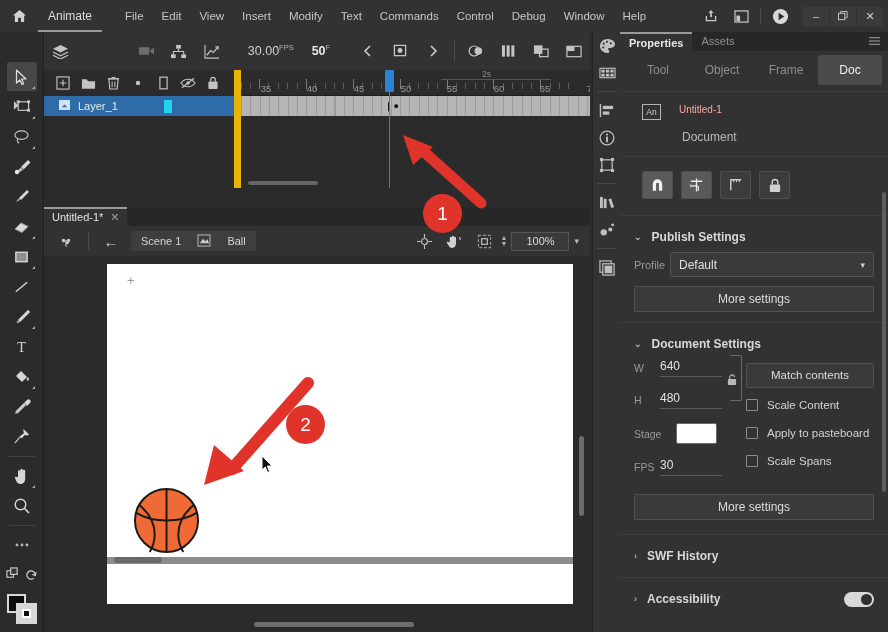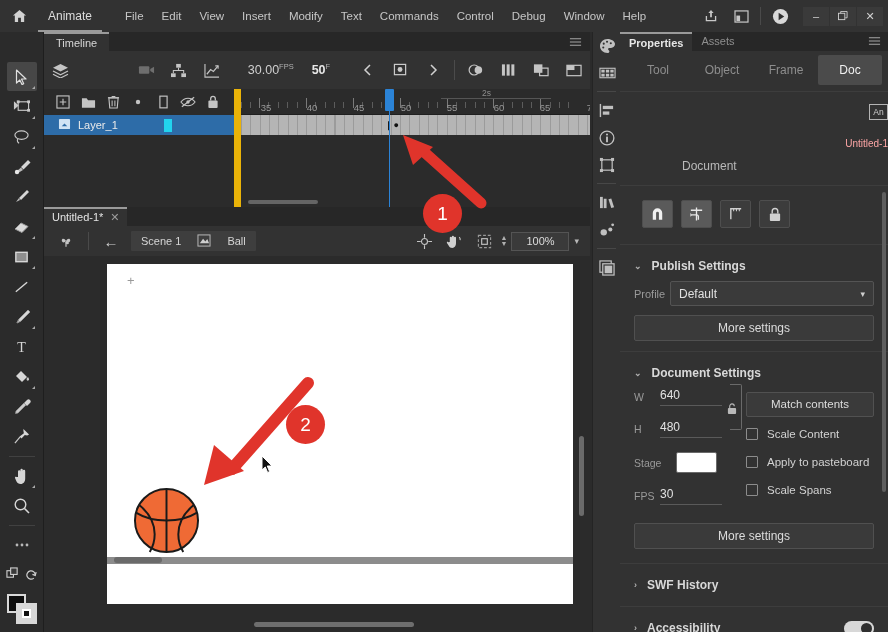--- a/index.html
+++ b/index.html
@@ -135,21 +135,21 @@
   .props { position:absolute; left:620px; top:32px; width:268px; height:600px; background:#323232;}
   .props-tabrow { height:19px; background:#272727; display:flex; align-items:flex-end; position:relative;}
   .props-tab { padding:0 9px; height:19px; line-height:19px; font-size:11px; }
   .props-tab.on { background:#323232; color:#e6e6e6; border-top:2px solid #9a9a9a; font-weight:bold; }
   .props-tab.off { color:#8e8e8e; }
   .props-ham { position:absolute; right:7px; top:3px; color:#a5a5a5; font-size:12px;}
   .seg-row { display:flex; height:30px; margin:4px 6px 4px 6px; }
   .seg { flex:1; display:flex; align-items:center; justify-content:center; font-size:12px; color:#8d8d8d;}
   .seg.on { background:#4b4b4b; color:#f0f0f0; border-radius:2px; }
   .props-div { height:1px; background:#3d3d3d; margin:6px 0;}
-  .doc-id { display:flex; align-items:flex-end; padding:6px 0 0 22px; gap:18px;flex-direction:column;}
+  .doc-id { display:flex; align-items:flex-start; padding:6px 0 0 22px; gap:18px;}
   .an-badge { width:19px; height:16px; border:1px solid #b4b4b4; display:flex; align-items:center;
      justify-content:center; font-size:8.5px; color:#d0d0d0;}
   .doc-id-name { font-size:10px; color:#fca5a5; }
   .doc-sub { padding:10px 0 6px 62px; font-size:12px; color:#b9b9b9;}
   .icon-row { display:flex; gap:8px; padding:8px 0 10px 22px; }
   .sqbtn { width:31px;height:28px; background:#3c3c3c; border:1px solid #4e4e4e; border-radius:2px;
      display:flex; align-items:center; justify-content:center; color:#d4d4d4;}
   .sqbtn.on { background:#5a5a5a; }
   .sect-head { display:flex; align-items:center; gap:10px; height:30px; padding-left:14px; font-size:12px;
      color:#d8d8d8; font-weight:bold;}
@@ -378,28 +378,20 @@
     </div>
     <div class="colorsw">
       <div class="sw-a"></div>
       <div class="sw-b">
           <i></i>
         </div>
     </div>
   </div>
 
   <div class="timeline-panel">
-    <div class="tl-tabrow">
-      <div class="tl-tab">Timeline</div>
-      <div class="tl-ham">
-        <svg width="13" height="10" viewBox="0 0 14 10">
-            <path d="M1 1.5h12M1 5h12M1 8.5h12" stroke="#a5a5a5" stroke-width="1.3"></path>
-          </svg>
-      </div>
-    </div>
 
     <div class="tl-toolbar">
       <div class="tlb-icon">
         <svg width="17" height="15" viewBox="0 0 18 16">
             <path d="M9 1l8 4-8 4-8-4z" fill="#c4c4c4"></path>
             <path d="M1 8.5l8 4 8-4" fill="none" stroke="#c4c4c4" stroke-width="1.3"></path>
             <path d="M1 12l8 4 8-4" fill="none" stroke="#c4c4c4" stroke-width="1.3"></path>
           </svg>
       </div>
       <div style="width:56px"></div>

